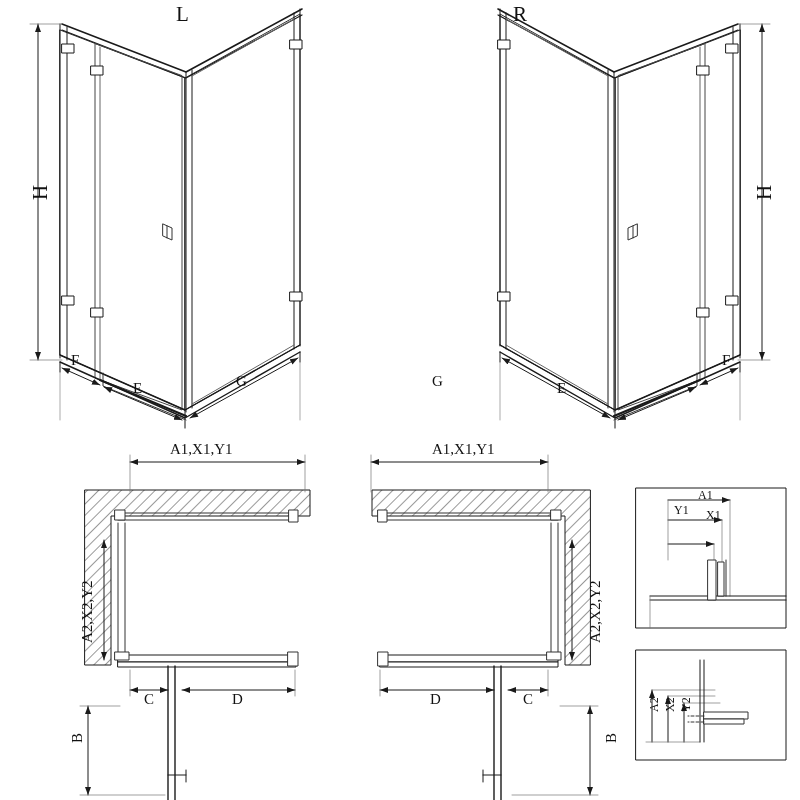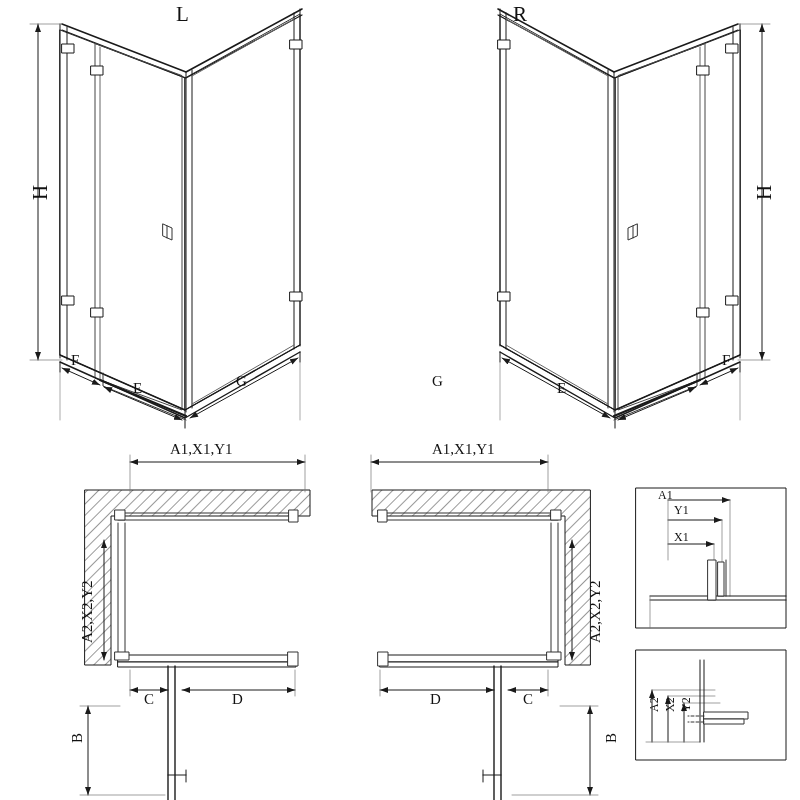--- a/index.html
+++ b/index.html
@@ -285,21 +285,21 @@
   <div class="lbl rot90" style="left:588px; top:643px;">A2,X2,Y2</div>
 
   <div class="lbl" style="left:144px; top:692px;">C</div>
   <div class="lbl" style="left:232px; top:692px;">D</div>
   <div class="lbl" style="left:430px; top:692px;">D</div>
   <div class="lbl" style="left:523px; top:692px;">C</div>
 
   <div class="lbl rot90" style="left:70px; top:743px;">B</div>
   <div class="lbl rot90" style="left:604px; top:743px;">B</div>
 
-  <div class="lbl small" style="left:658px; top:489px;">A1</div>
-  <div class="lbl small" style="left:674px; top:509px;margin-top:22px;">X1</div>
+  <div class="lbl small" style="left:698px; top:489px;">A1</div>
+  <div class="lbl small" style="left:706px; top:509px;">X1</div>
   <div class="lbl small" style="left:674px; top:504px;">Y1</div>
 
   <div class="lbl small rot90" style="left:648px; top:712px;">A2</div>
   <div class="lbl small rot90" style="left:664px; top:712px;">X2</div>
   <div class="lbl small rot90" style="left:680px; top:712px;">Y2</div>
 
 </div>
 
 </body></html>

